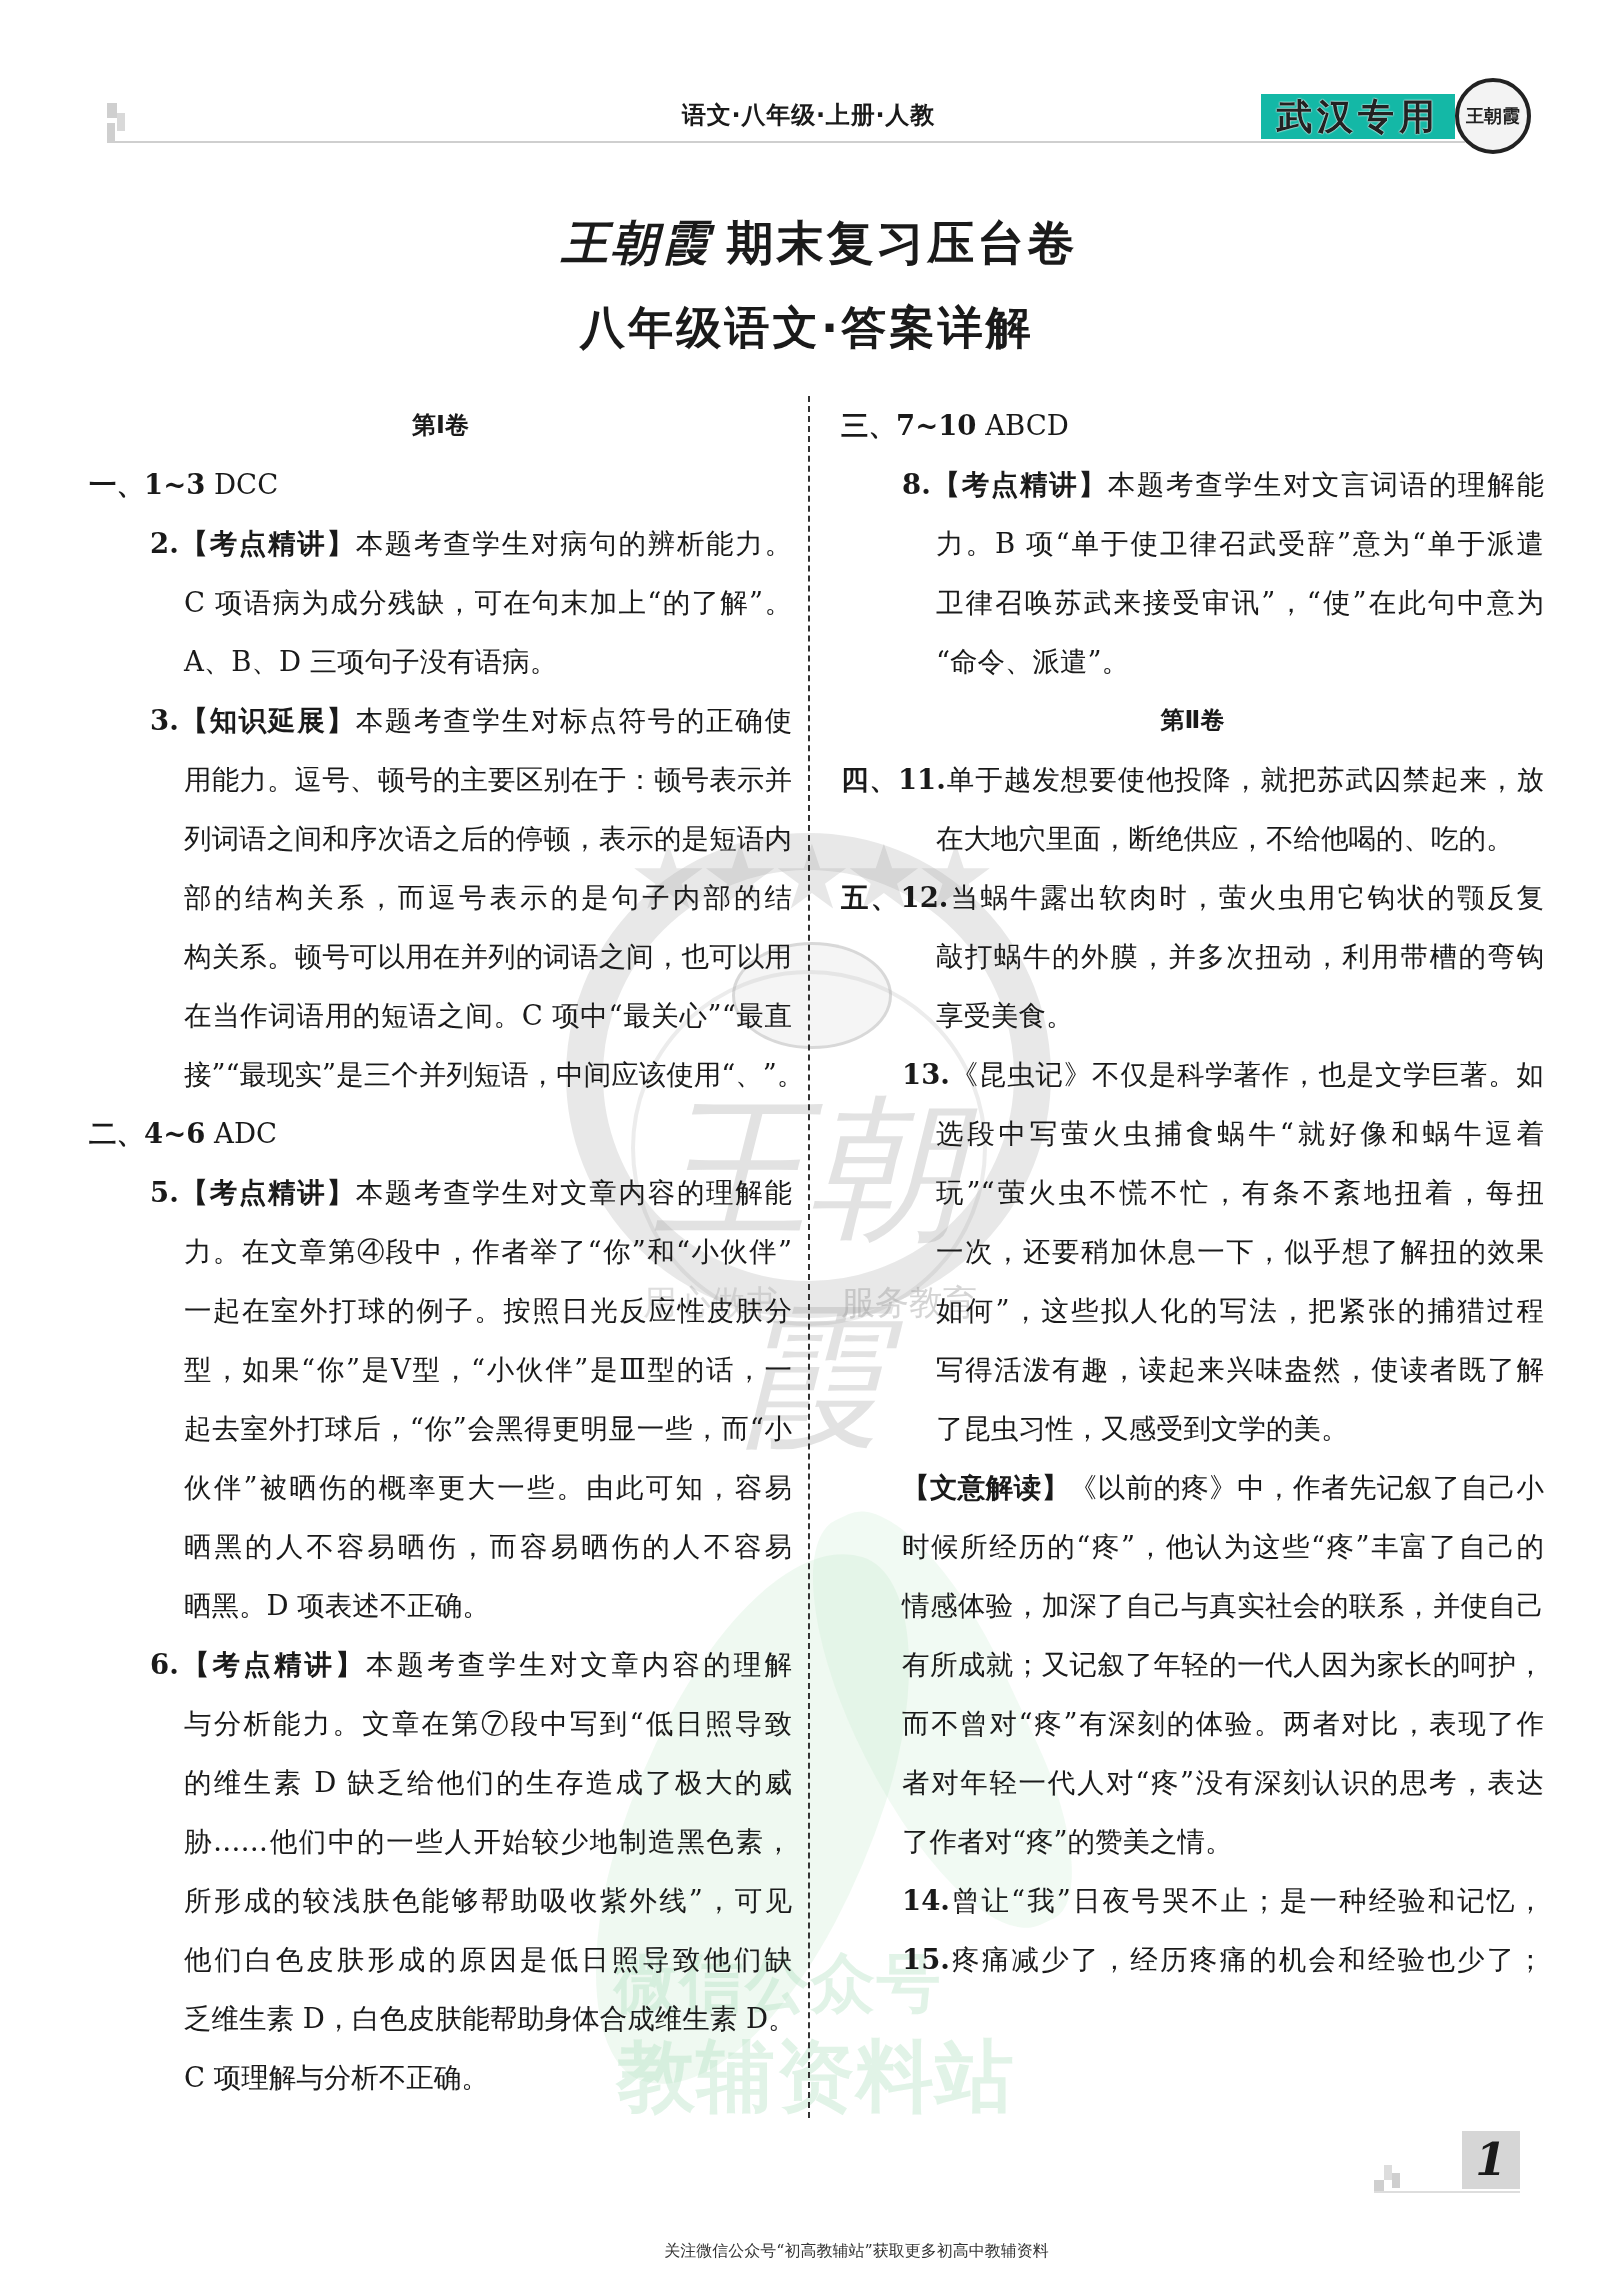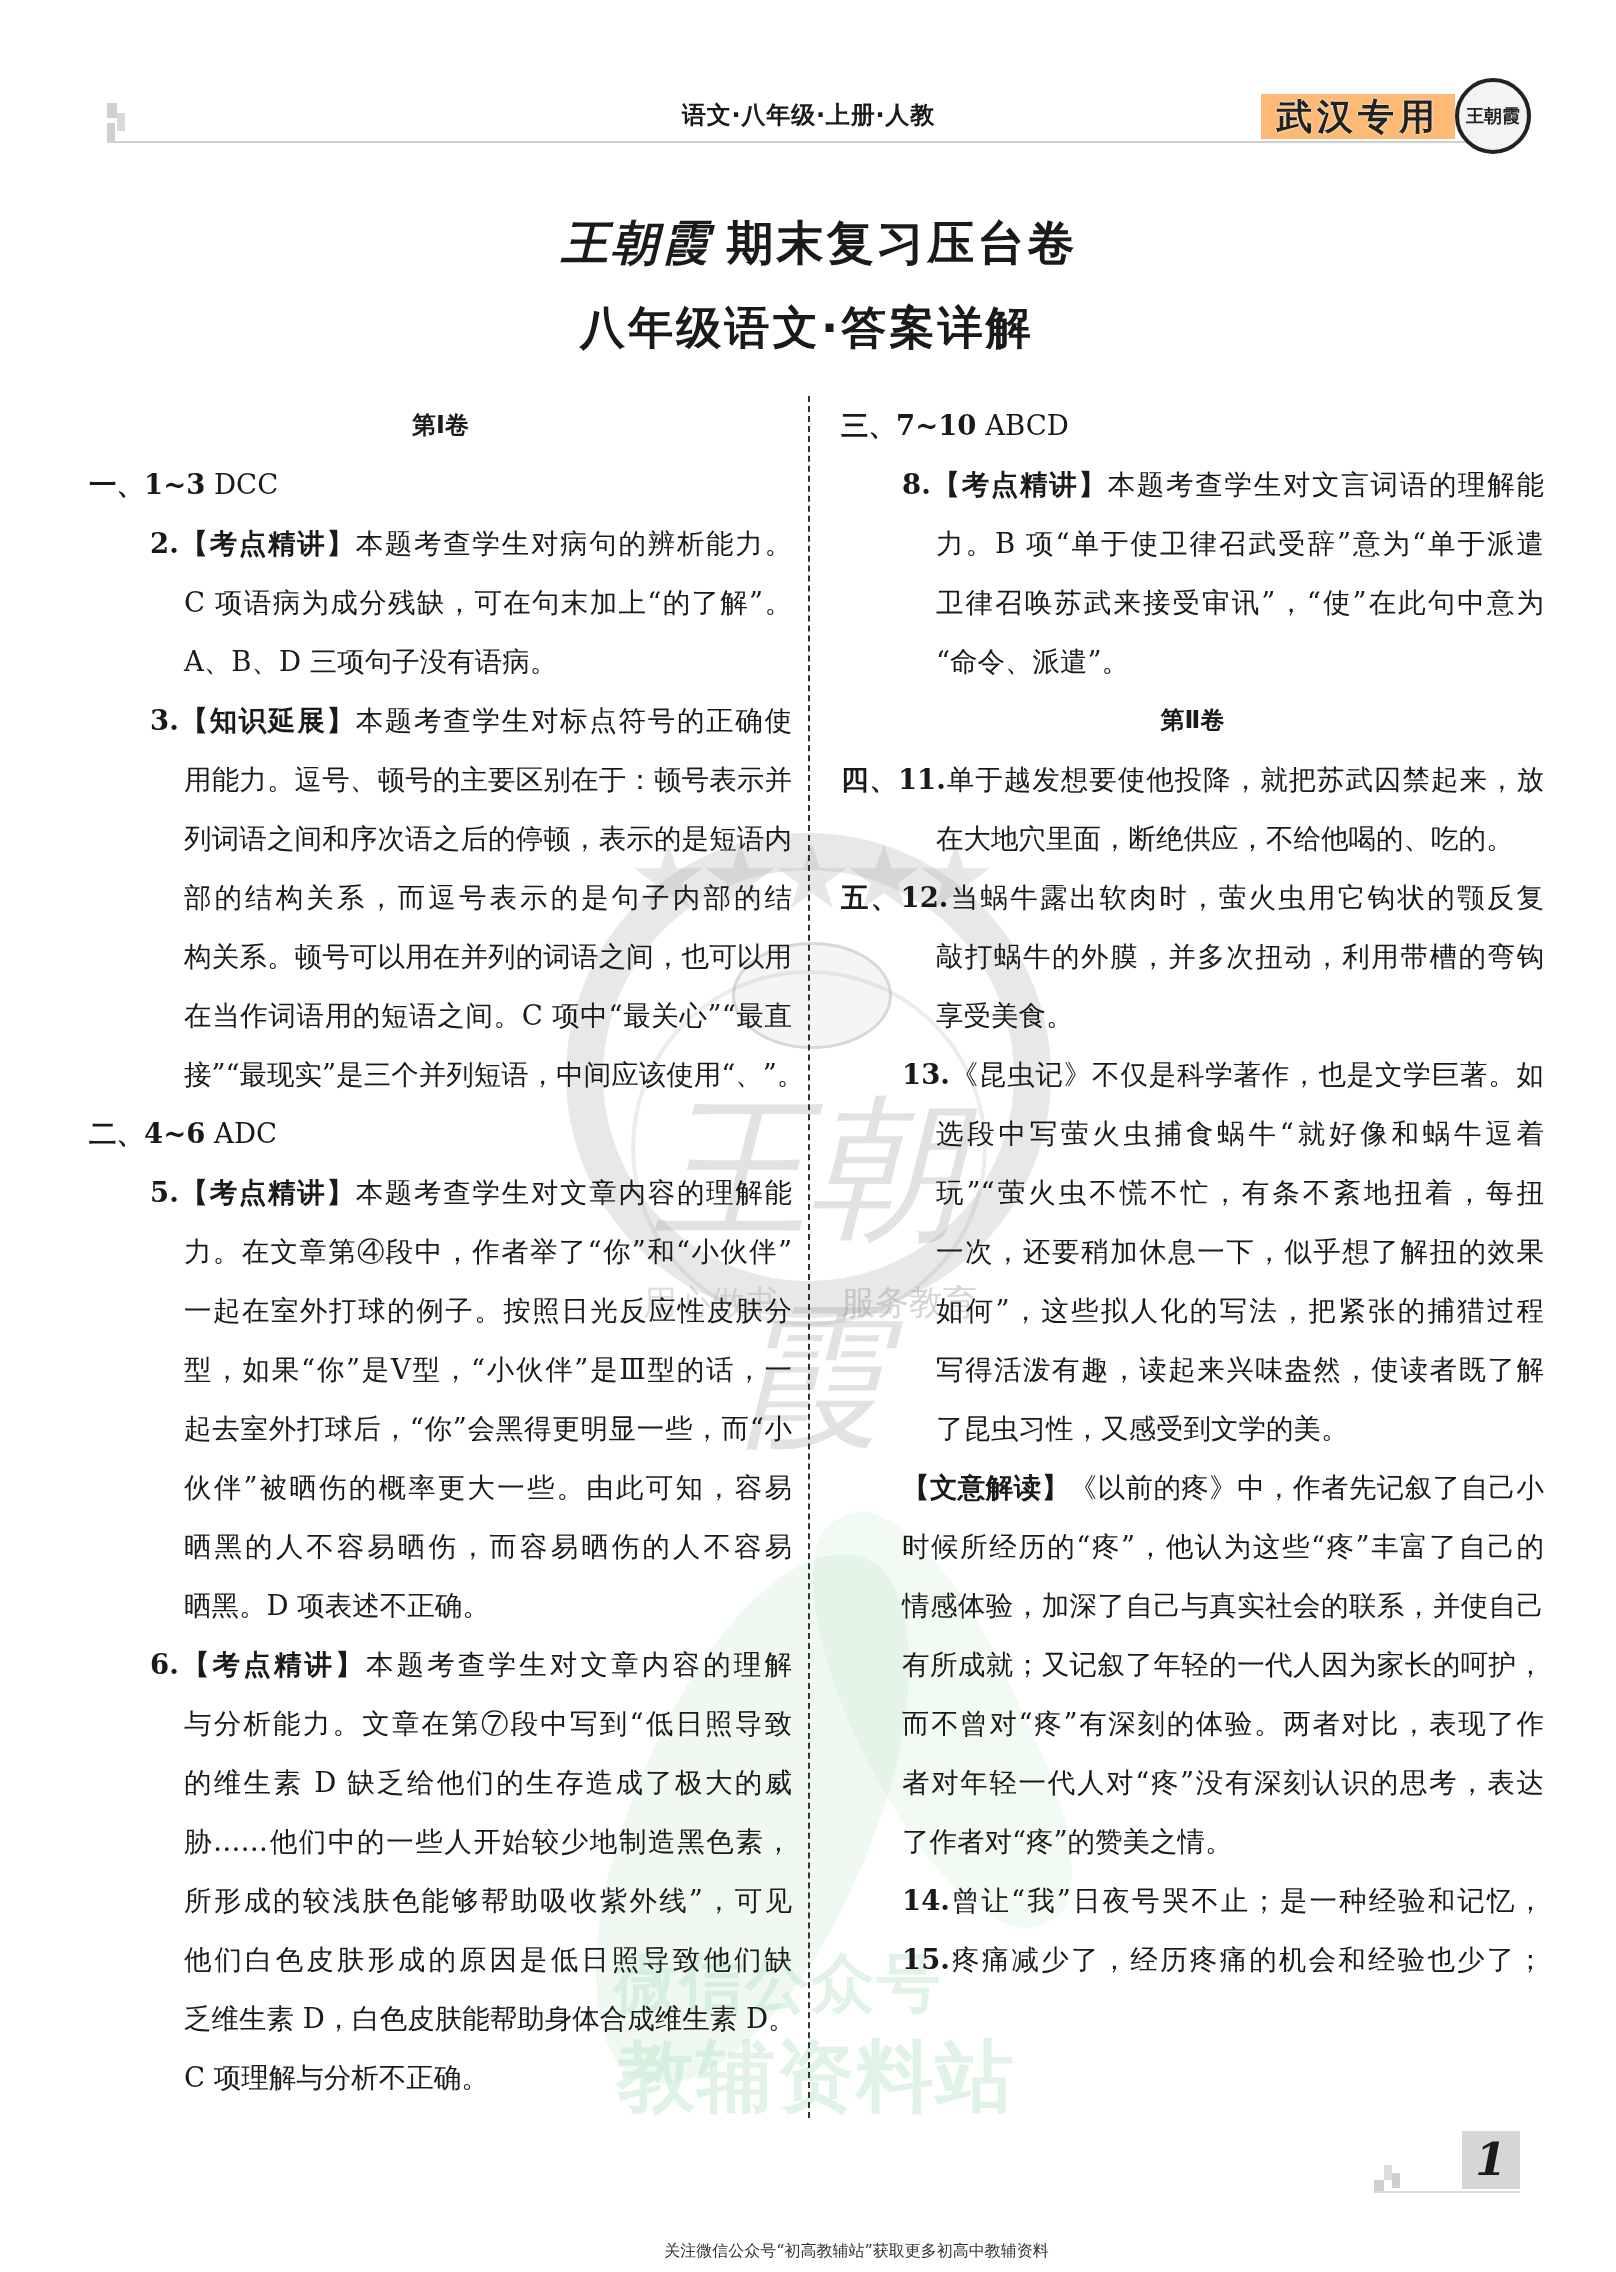--- a/index.html
+++ b/index.html
@@ -4,21 +4,21 @@
 <style>
   html, body { margin:0; padding:0; background:#ffffff; }
   body { width:1617px; height:2273px; position:relative; overflow:hidden;
          font-family:"DejaVu Serif","Liberation Serif",serif; color:#1a1a1a; }
 
   
   .hdr-deco { position:absolute; background:#cfcfcf; }
   .hdr-line { position:absolute; left:107px; top:141px; width:1358px; height:1.6px; background:#cfcfcf; }
   .hdr-center { position:absolute; left:0; width:1617px; top:99px; text-align:center;
                 font-family:"DejaVu Sans","Liberation Sans",sans-serif; font-weight:bold; font-size:24px; letter-spacing:0.8px; }
-  .hdr-badge { position:absolute; left:1261px; top:94px; width:194px; height:45px; background:#fdba74;
+  .hdr-badge { position:absolute; left:1261px; top:94px; width:194px; height:45px; background:#14b8a6;
                font-family:"DejaVu Serif",serif; font-weight:bold; font-size:36px; line-height:45px; text-align:center;
                color:#222; letter-spacing:4.9px; text-shadow:0 0 1.6px #fff,0 0 1.6px #fff; }
   .hdr-seal { position:absolute; left:1455px; top:78px; width:76px; height:76px; border-radius:50%;
               border:4px solid #222; background:#f3f3f3; box-sizing:border-box; text-align:center;
               font-family:"DejaVu Serif",serif; font-weight:bold; font-size:18px; line-height:68px; color:#222; }
 
   
   .title1 { position:absolute; left:11px; width:1617px; top:212px; text-align:center;
             font-family:"DejaVu Sans","Liberation Sans",sans-serif; font-size:47px; font-weight:bold; letter-spacing:3.2px; }
   .title1 .brand { font-family:"DejaVu Serif",serif; font-style:italic; font-weight:bold; margin-right:14.6px; }

